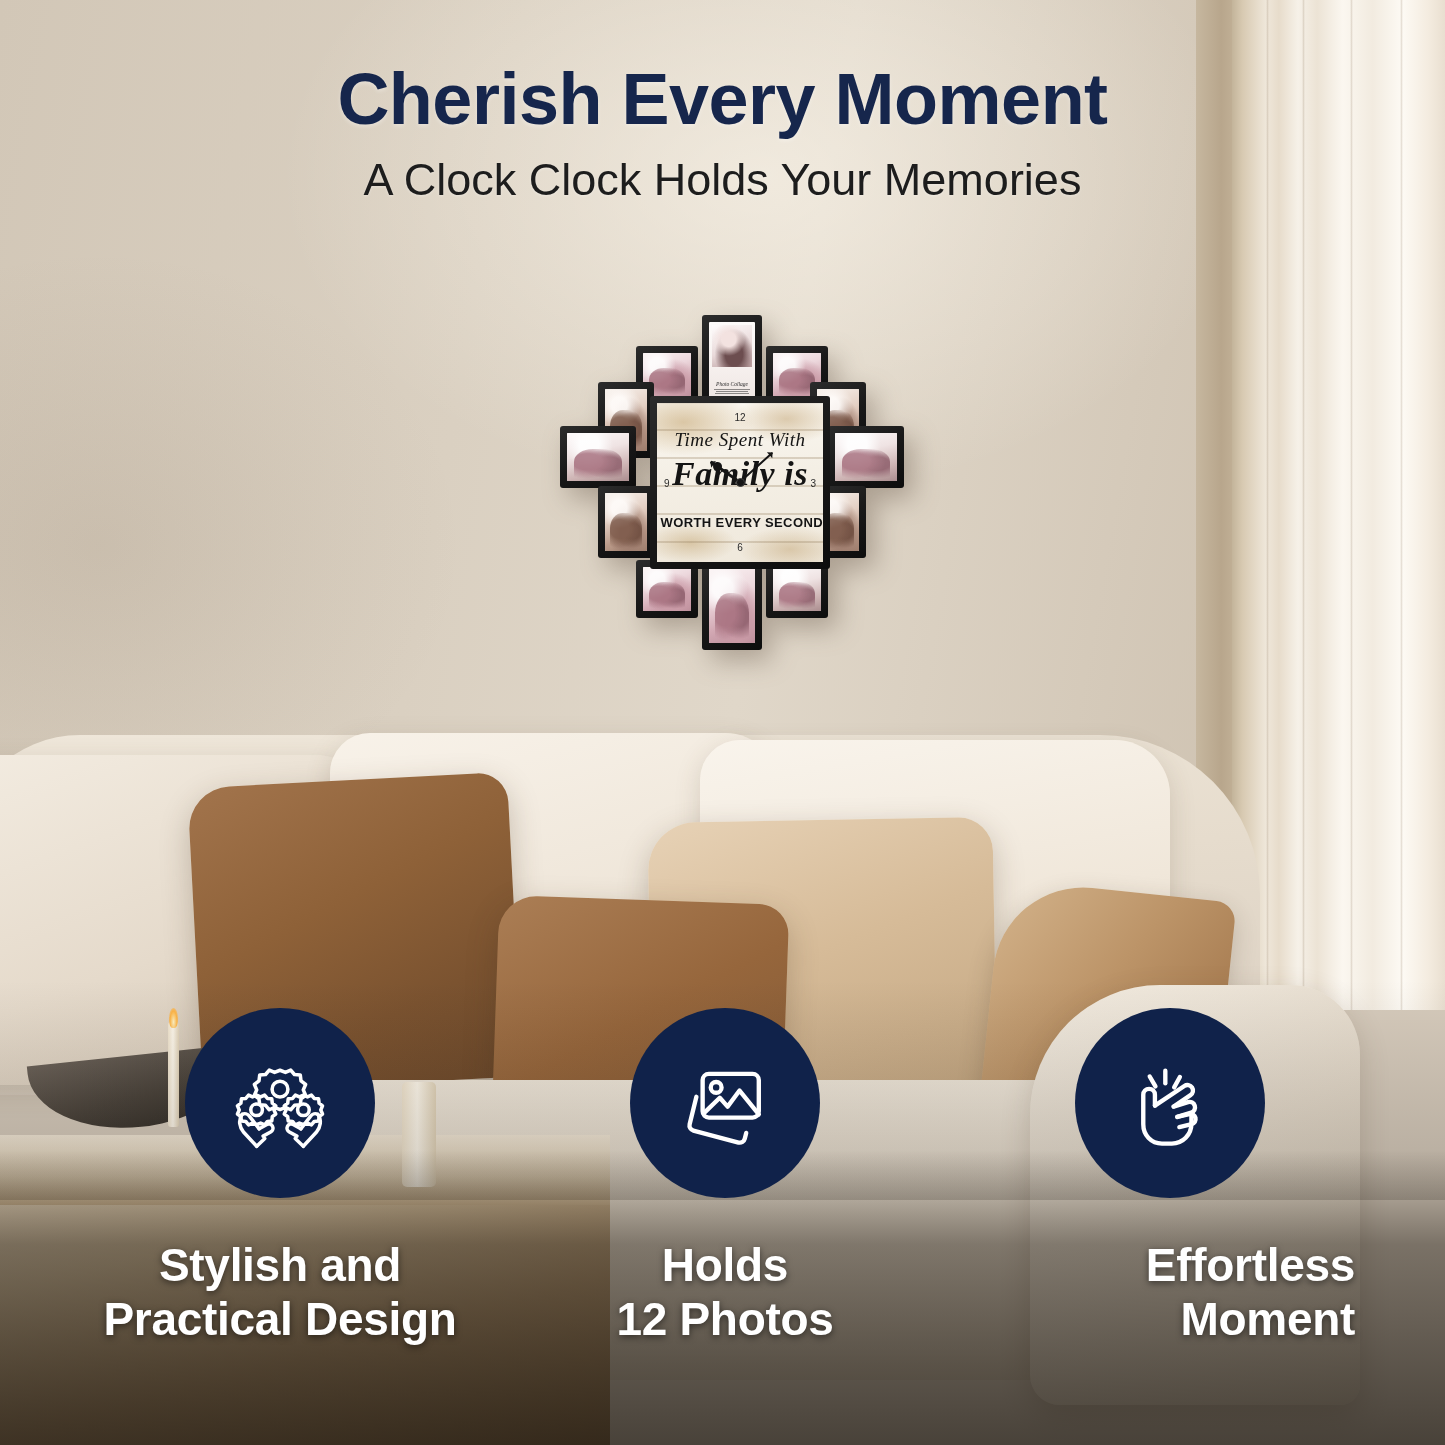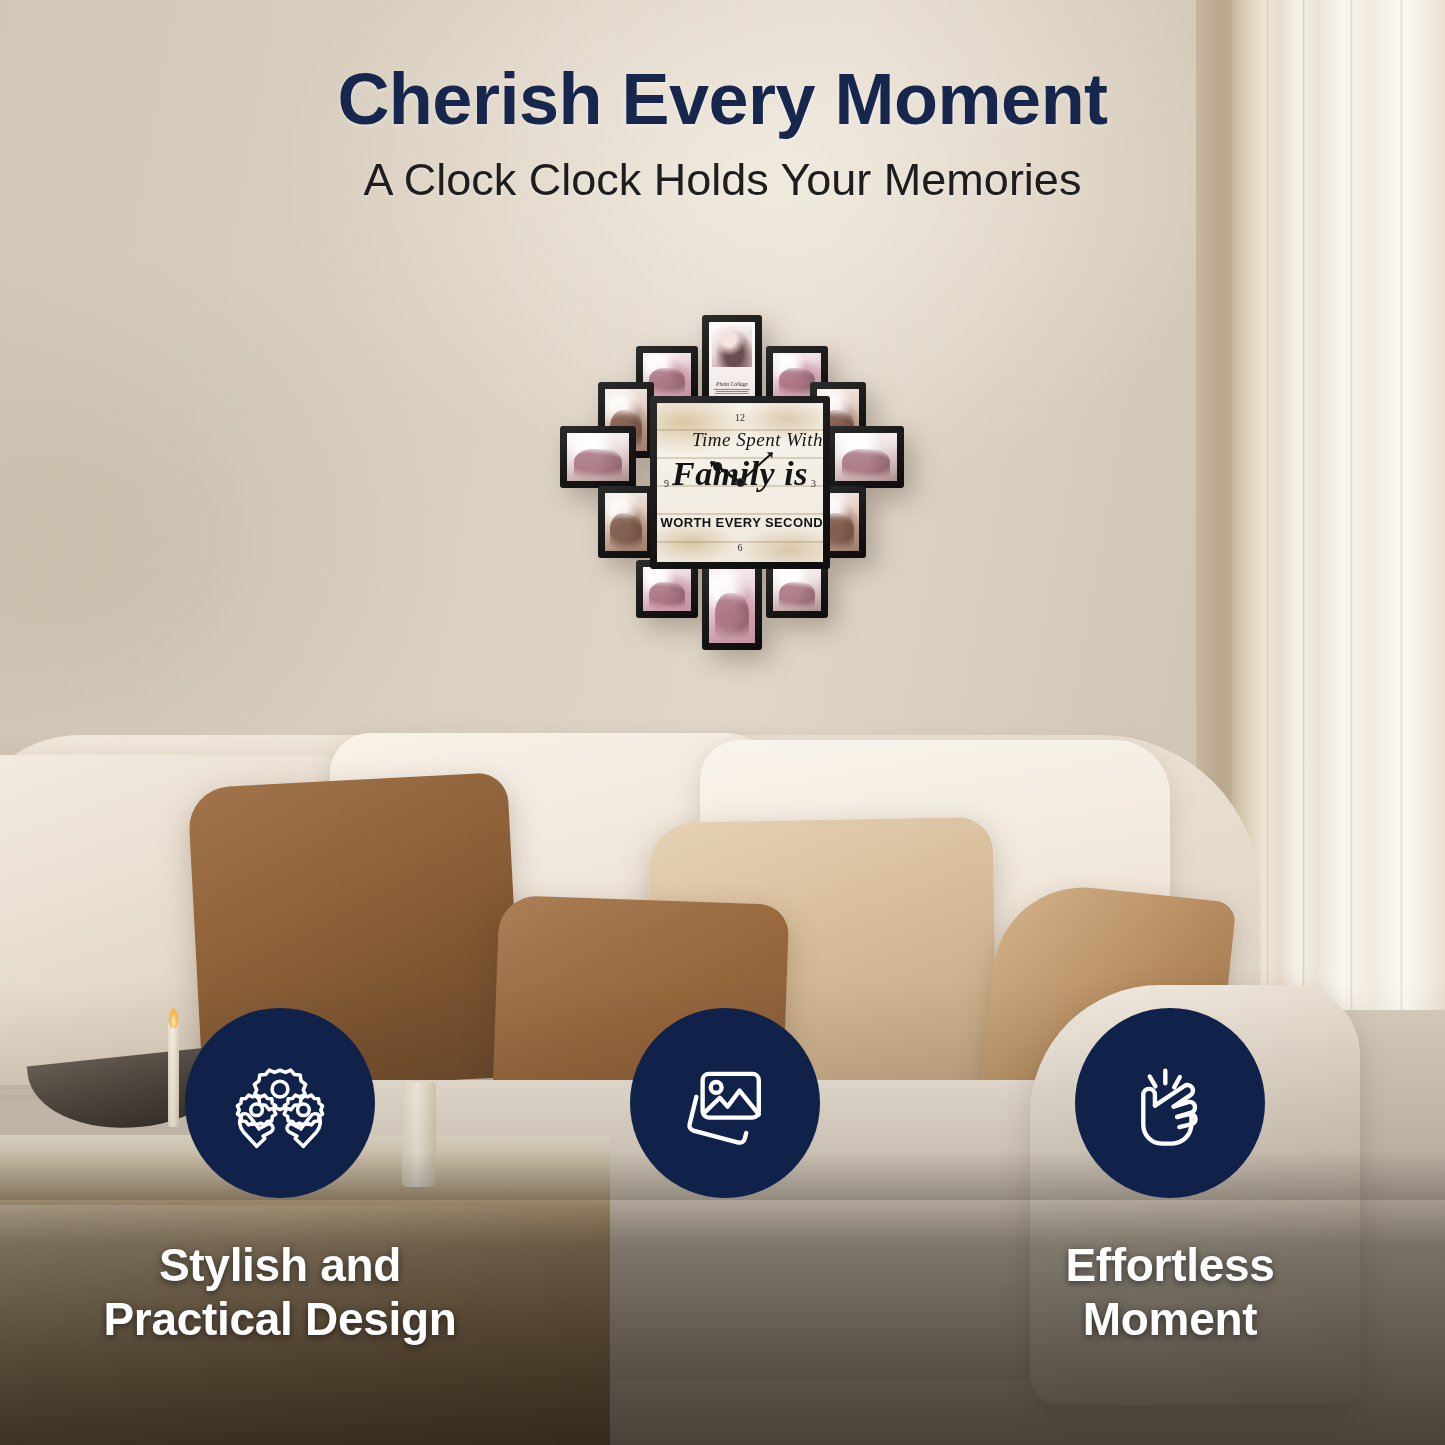--- a/index.html
+++ b/index.html
@@ -233,32 +233,32 @@
       linear-gradient(180deg, rgba(0,0,0,.05) 0 1px, rgba(0,0,0,0) 1px 100%),
       repeating-linear-gradient(180deg,
         rgba(190,168,130,0) 0px, rgba(190,168,130,0) 26px,
         rgba(150,128,96,.30) 26px, rgba(150,128,96,.30) 28px),
       radial-gradient(ellipse 60% 30% at 16% 12%, rgba(193,160,105,.55), rgba(193,160,105,0) 70%),
       radial-gradient(ellipse 46% 22% at 78% 10%, rgba(185,150,95,.45), rgba(185,150,95,0) 70%),
       radial-gradient(ellipse 40% 18% at 20% 88%, rgba(190,158,104,.48), rgba(190,158,104,0) 70%),
       radial-gradient(ellipse 44% 20% at 80% 92%, rgba(186,152,98,.42), rgba(186,152,98,0) 70%),
       linear-gradient(175deg,#fbf8f2 0%, #f4efe5 45%, #efe8db 100%);
   }
-  .num { position:absolute; font-family:Liberation Serif, serif; color:#2b2b2b; font-size:10px; }
+  .num { position:absolute; font-family:Liberation Sans, sans-serif; color:#2b2b2b; font-size:10px; }
   .n12 { left:50%; top:9px; transform:translateX(-50%); }
   .n6  { left:50%; bottom:9px; transform:translateX(-50%); }
   .n9  { left:7px; top:50%; transform:translateY(-50%); }
   .n3  { right:7px; top:50%; transform:translateY(-50%); }
 
   .script-1, .script-2, .block-1 {
     position:absolute; left:0; width:100%; text-align:center; color:#141414;
   }
   .script-1 {
     top:26px; font-family:"Liberation Serif", serif; font-style:italic;
-    font-size:19px; letter-spacing:.5px;text-align:right;
+    font-size:19px; letter-spacing:.5px;
   }
   .script-2 {
     top:52px; font-family:"Liberation Serif", serif; font-style:italic;
     font-size:34px; font-weight:bold; letter-spacing:.5px;
   }
   .block-1 {
     bottom:32px; font-size:13px; font-weight:bold; letter-spacing:.4px;
     font-family:"Liberation Sans", sans-serif;
     text-align:right;
   }
@@ -279,21 +279,21 @@
   }
   .pivot {
     position:absolute; left:50%; top:50%; width:9px; height:9px;
     margin:-4.5px 0 0 -4.5px; border-radius:50%;
     background:#151515; border:1.5px solid #3a3a3a;
   }
 
   
   .features { position:absolute; left:0; top:1008px; width:1445px; height:437px; }
   .feature { position:absolute; width:370px; text-align:center; }
-  .f1 { left:95px; } .f2 { left:540px; } .f3 { left:985px; }
+  .f1 { left:95px; } .f2 { left:540px; } .f3 { left:985px;text-align:right; }
   .circle {
     width:190px; height:190px; margin:0 auto; border-radius:50%;
     background:#10224a;
     display:flex; align-items:center; justify-content:center;
   }
   .circle svg { width:104px; height:104px; display:block; }
   .cap {
     margin-top:40px; color:#ffffff; font-size:46px; font-weight:bold;
     line-height:1.18; letter-spacing:-.3px;
     text-shadow:0 2px 7px rgba(0,0,0,.55);
@@ -439,20 +439,24 @@
 
   <div class="feature f2">
     <div class="circle">
       <svg viewBox="0 0 100 100" fill="none" stroke="#ffffff" stroke-width="4.2" stroke-linecap="round" stroke-linejoin="round">
         <rect x="28.5" y="22" width="54" height="42" rx="6"></rect>
         <circle cx="41.5" cy="35" r="5.2"></circle>
         <path d="M29.5 60 L45 45 l7.5 8.5 L64 38 l18.5 23"></path>
         <path d="M22.5 44 L16 70.5 a5 5 0 0 0 3.6 6 L63 88 a5 5 0 0 0 6-3.6 l1.4-5.6"></path>
       </svg>
     </div>
+    <div class="cap">
+      <div>Holds</div>
+      <div>12 Photos</div>
+    </div>
   </div>
 
   <div class="feature f3">
     <div class="circle">
       <svg viewBox="0 0 100 100" fill="none" stroke="#ffffff" stroke-width="4.2" stroke-linecap="round" stroke-linejoin="round">
         <path d="M30.5 24.5 L36 34"></path>
         <path d="M45.5 19 L45.5 31"></path>
         <path d="M59.5 25 L54 35"></path>
         <path d="M35.5 52.5 L35.5 42 a5.6 5.6 0 0 0-11.2 0 v28.5 c0 10.5 7.6 18.5 18 18.5 h9.5 c10.5 0 18.8-8.5 18.8-19 V62"></path>
         <path d="M35.5 52.5 L63.8 33.6 a5.3 5.3 0 0 1 7.4 1.5 5.3 5.3 0 0 1-1.5 7.4 L53.5 53.4"></path>

